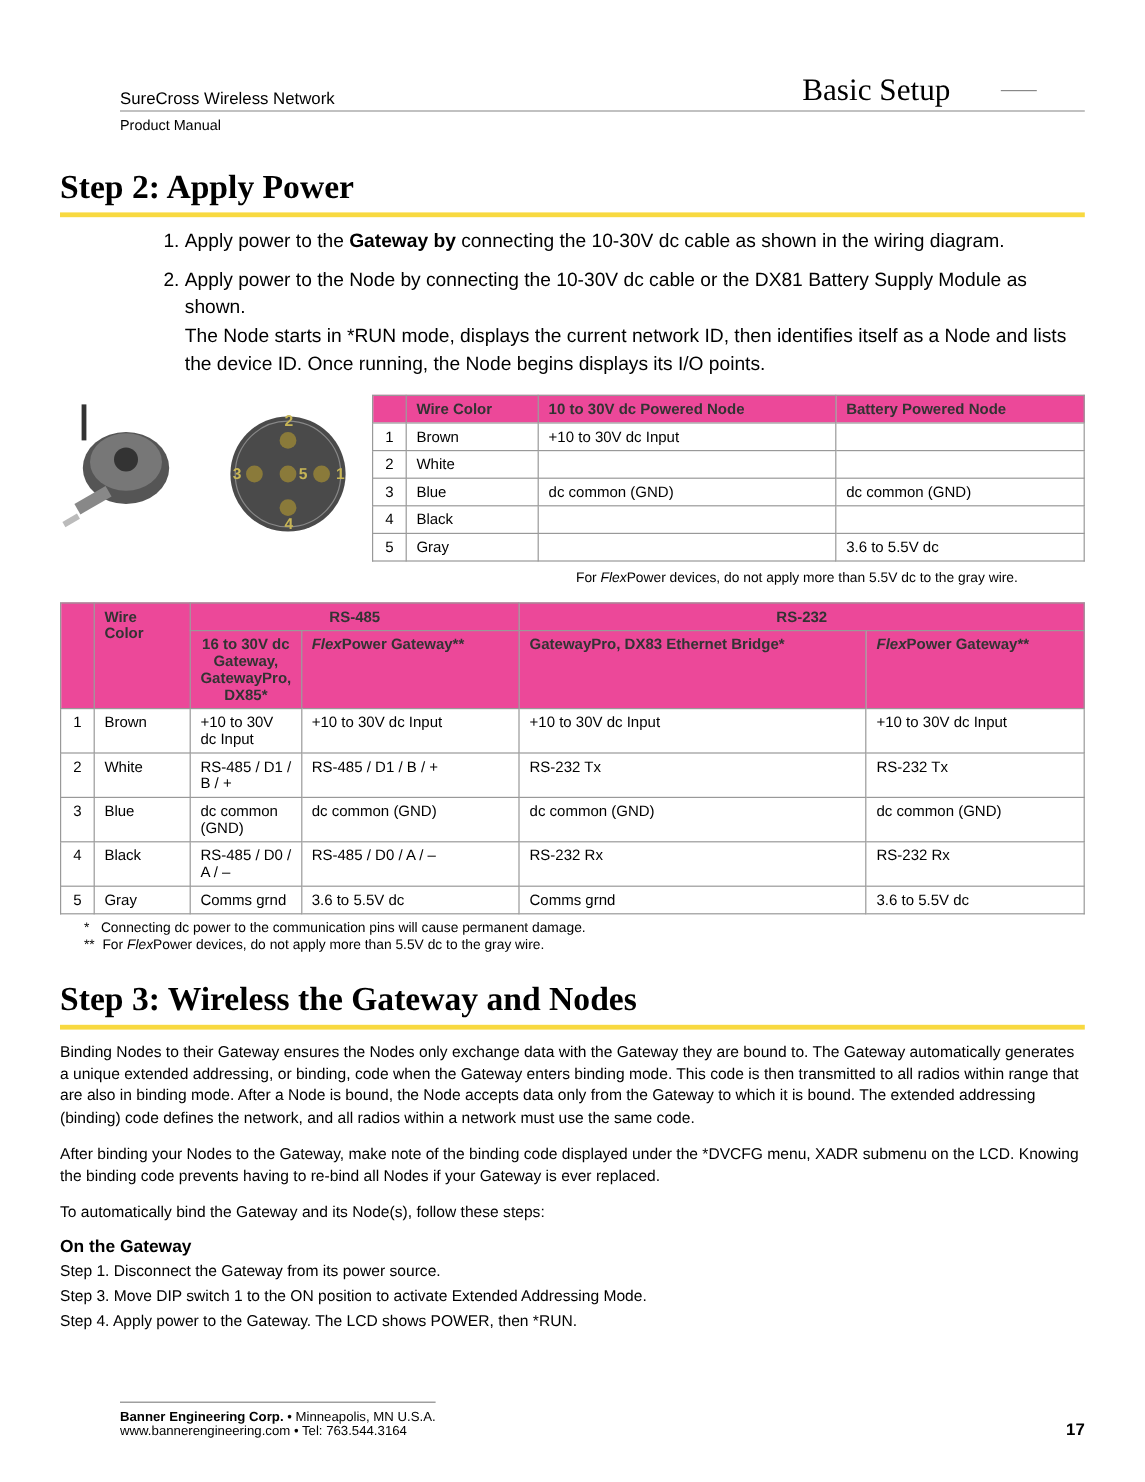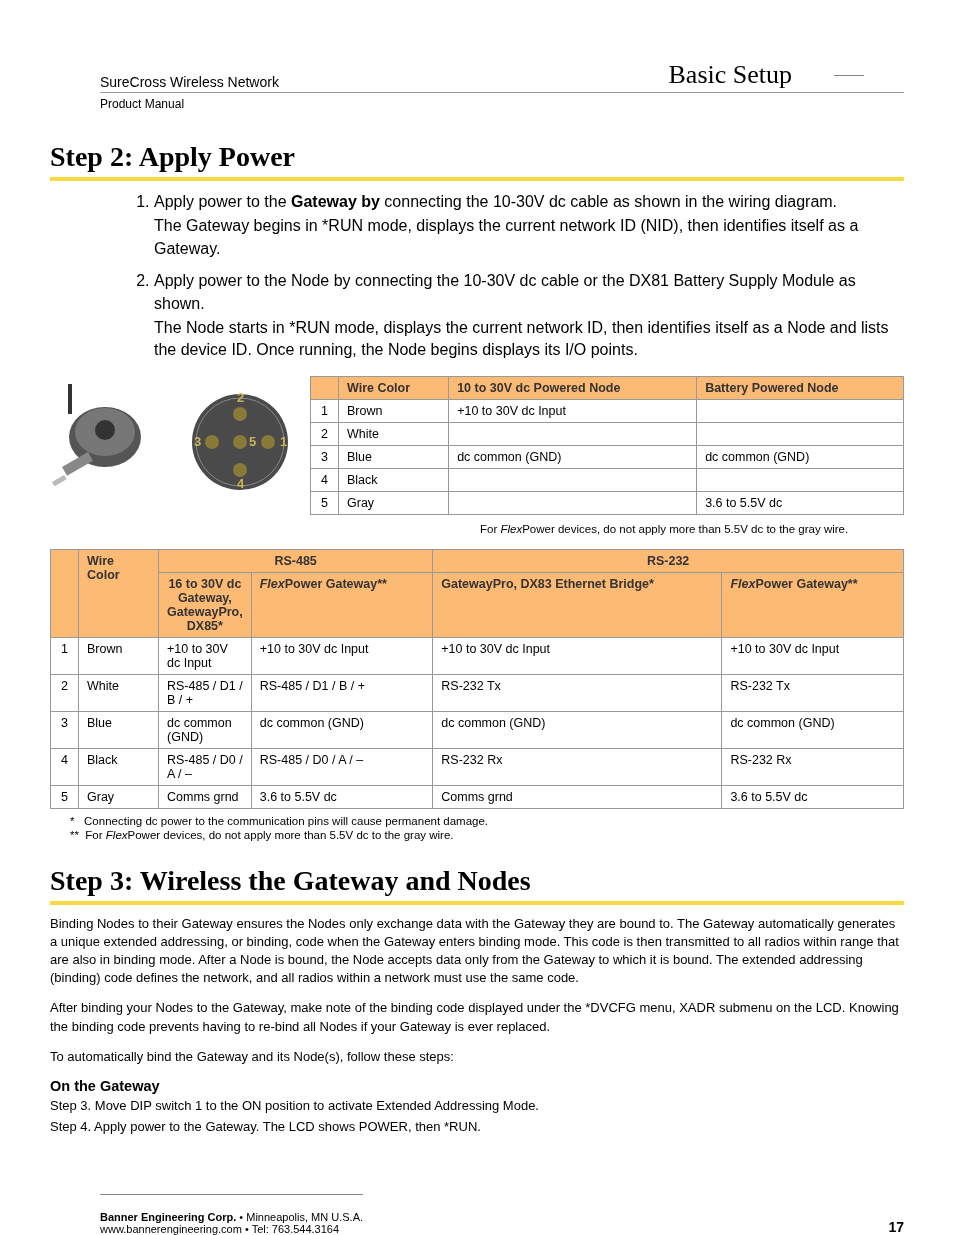--- a/index.html
+++ b/index.html
@@ -44,34 +44,34 @@
   ol.steps li { margin-bottom: 10px; font-size:16px; line-height:1.4;margin-left:34px; }
   ol.steps li p { margin-top: 2px; }
   .bold { font-weight: bold; }
   .italic { font-style: italic; }
   .fig-table-row { display:flex; gap:10px; align-items:flex-start; margin-bottom:8px;}
   .figure-box { display:flex; gap:10px; align-items:center; padding-top:6px;}
   .device-svg { width:120px; height:120px; }
   .connector-svg { width:120px; height:120px; }
   table { border-collapse: collapse; font-size:12.5px; }
   th, td { border: 1px solid #999; padding: 4px 8px; text-align:left; vertical-align:top;}
-  th { background: #fdba74; font-weight:bold; color:#333; }
+  th { background: #ec4899; font-weight:bold; color:#333; }
   .table1 { flex:1; }
   .table1 th:first-child, .table1 td:first-child { width:28px; text-align:center;}
   .table-note { font-size:11.5px; margin: 6px 0 14px 0; }
   .table2 { width:100%; margin-top:6px;}
   .table2 th:first-child, .table2 td:first-child { width:28px; text-align:center;}
   .table2 .col-wc{width:80px;}
   .footnotes { font-size:11.5px; margin-top:6px; margin-bottom:24px; margin-left:20px;}
   .footnotes p { margin-bottom:2px; text-indent:-20px; padding-left:20px;}
   .body-text { margin: 0 0 12px 0; line-height:1.4; font-size:13px;}
   h3{ font-size:14.5px; margin-bottom:4px; margin-top:6px;}
   .steps-plain p { margin-bottom:6px; font-size:13px;}
   .footer { margin-top:60px; display:flex; justify-content:space-between; align-items:flex-end;}
-  .footer-left { font-size:11px; border-top:1px solid #888; padding-top:16px; margin-left:50px; display:inline-block;}
+  .footer-left { font-size:11px; border-top:1px solid #888; padding-top:6px; margin-left:50px; display:inline-block;}
   .footer-left .line1 b{font-weight:bold;}
   .page-num { font-weight:bold; font-size:14px;}
   .header-right-line{width:30px;height:1px;background:#888;display:inline-block;}
 </style>
 </head>
 <body>
 
 <div class="header-row">
   <div class="header-left">
     <div class="title-small">SureCross Wireless Network</div>
@@ -82,21 +82,20 @@
   </div>
 </div>
 <div class="header-sub">Product Manual</div>
 
 <h1>Step 2: Apply Power</h1>
 <div class="yellow-rule"></div>
 
 <ol class="steps">
   <li>
     <span>Apply power to the </span><span class="bold">Gateway by</span><span> connecting the 10-30V dc cable as shown in the wiring diagram.</span>
-    <p>The Gateway begins in *RUN mode, displays the current network ID (NID), then identifies itself as a Gateway.</p>
   </li>
   <li>
     <span>Apply power to the Node by connecting the 10-30V dc cable or the DX81 Battery Supply Module as shown.</span>
     <p>The Node starts in *RUN mode, displays the current network ID, then identifies itself as a Node and lists the device ID. Once running, the Node begins displays its I/O points.</p>
   </li>
 </ol>
 
 <div class="fig-table-row">
   <div class="figure-box">
     <svg class="device-svg" viewBox="0 0 120 120">
@@ -231,20 +230,21 @@
 
 <h1>Step 3: Wireless the Gateway and Nodes</h1>
 <div class="yellow-rule"></div>
 
 <p class="body-text">Binding Nodes to their Gateway ensures the Nodes only exchange data with the Gateway they are bound to. The Gateway automatically generates a unique extended addressing, or binding, code when the Gateway enters binding mode. This code is then transmitted to all radios within range that are also in binding mode. After a Node is bound, the Node accepts data only from the Gateway to which it is bound. The extended addressing (binding) code defines the network, and all radios within a network must use the same code.</p>
 <p class="body-text">After binding your Nodes to the Gateway, make note of the binding code displayed under the *DVCFG menu, XADR submenu on the LCD. Knowing the binding code prevents having to re-bind all Nodes if your Gateway is ever replaced.</p>
 <p class="body-text">To automatically bind the Gateway and its Node(s), follow these steps:</p>
 
 <h3>On the Gateway</h3>
 <div class="steps-plain">
+  <p>Step 1. Disconnect the Gateway from its power source.</p>
   <p>Step 3. Move DIP switch 1 to the ON position to activate Extended Addressing Mode.</p>
   <p>Step 4. Apply power to the Gateway. The LCD shows POWER, then *RUN.</p>
 </div>
 
 <div class="footer">
   <div class="footer-left">
     <div class="line1"><b>Banner Engineering Corp.</b><span> •  Minneapolis, MN U.S.A.</span></div>
     <div>www.bannerengineering.com  •  Tel: 763.544.3164</div>
   </div>
   <div class="page-num">17</div>

